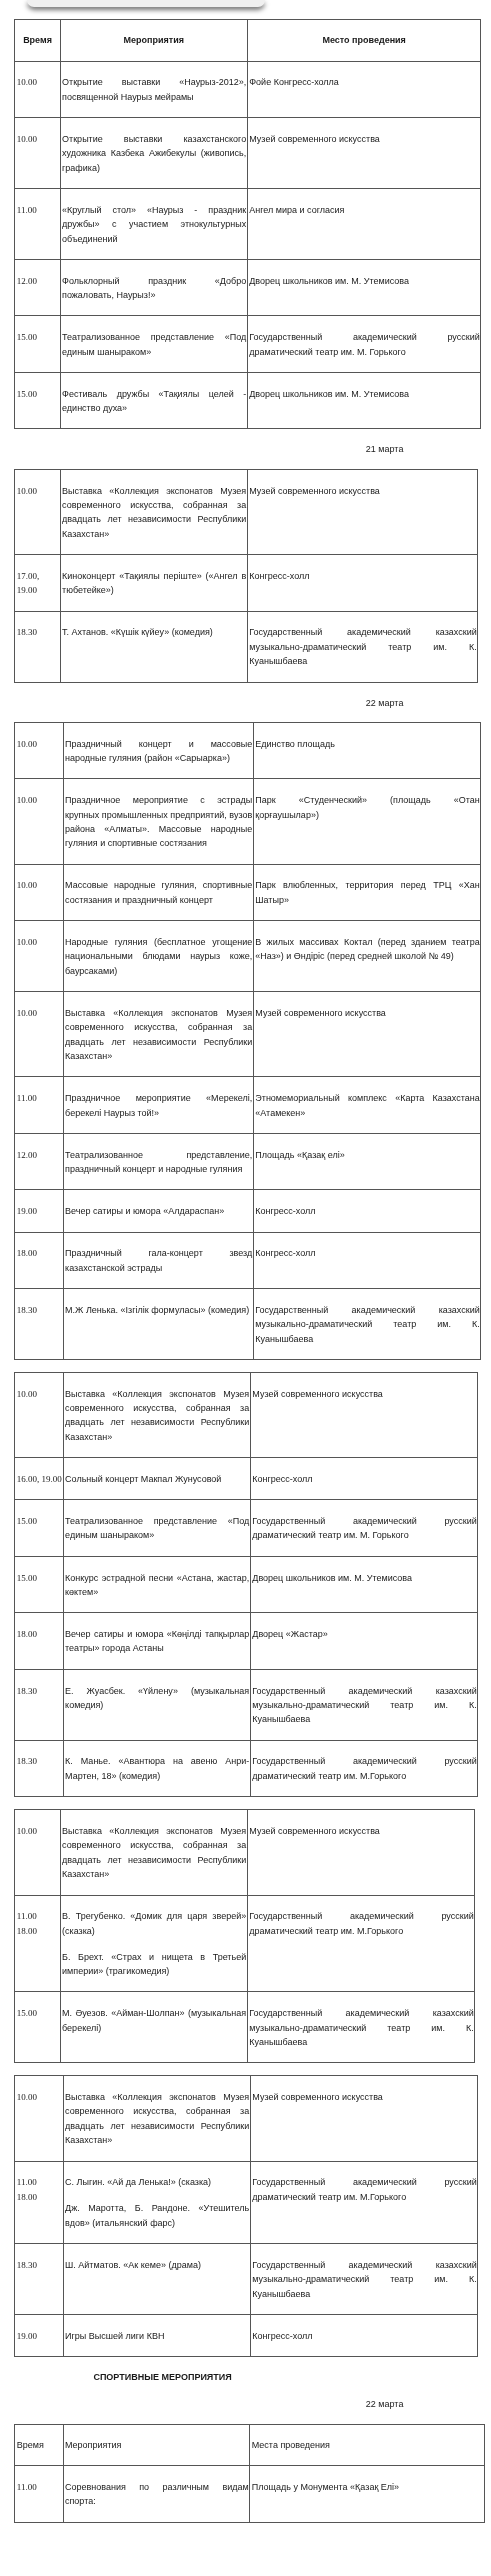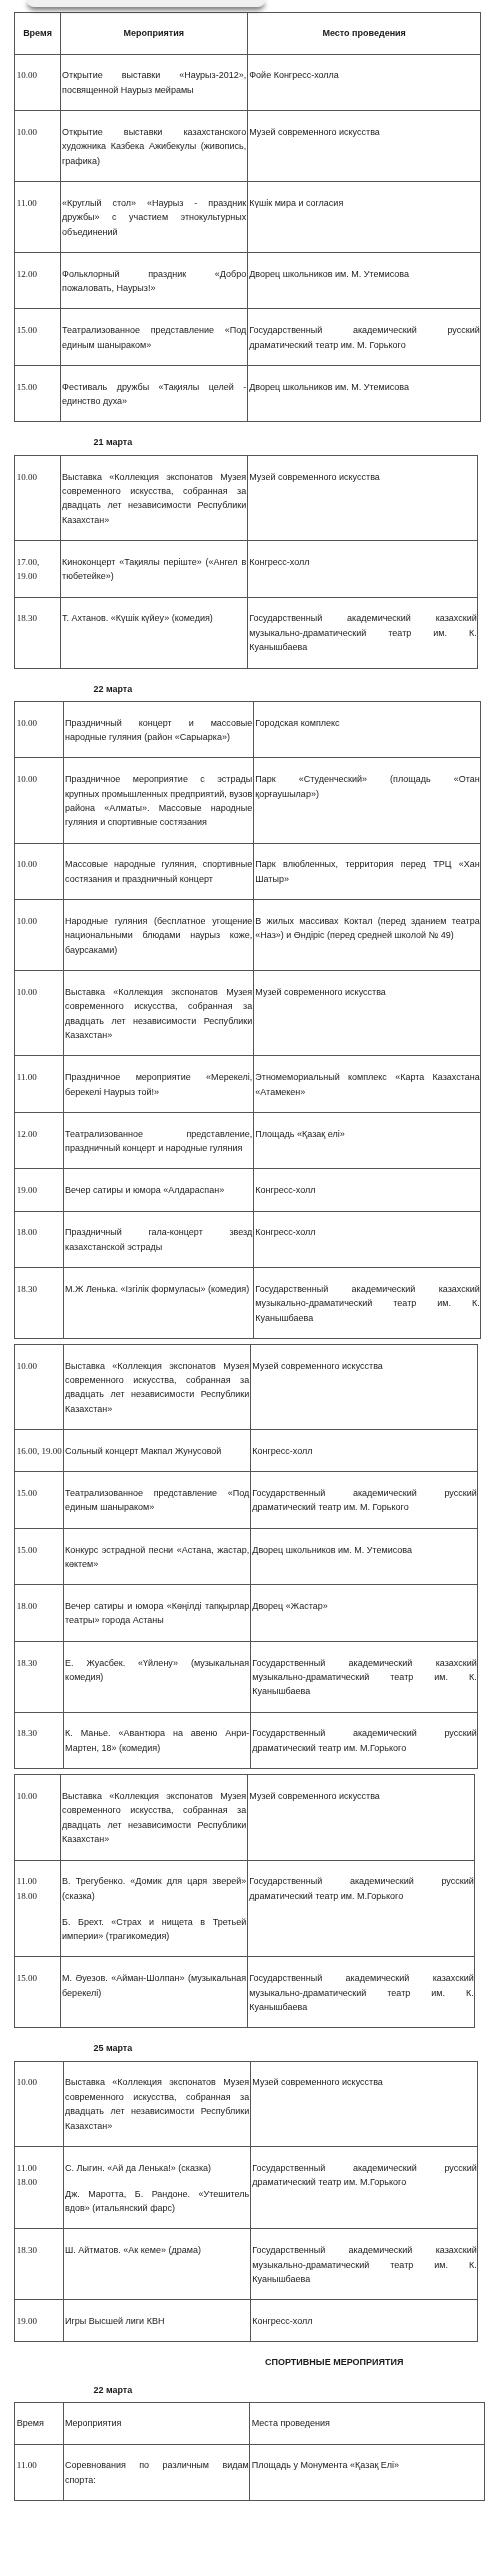--- a/index.html
+++ b/index.html
@@ -17,21 +17,21 @@
       height: 7.2px;
       border-radius: 0 0 10px 10px;
       box-shadow: 0 2.9px 5.8px rgba(0,0,0,0.55);
       background: #f0f0f0;
     }
     .wrap { padding: 0 0 0 14.4px; }
     table.sched {
       border-collapse: collapse;
       border: 1.4px solid #555;
       table-layout: fixed;
-      margin-top: 5px;
+      margin-top: 12px;
     }
     table.sched td, table.sched th {
       border: 0.7px solid #555;
       vertical-align: top;
       padding: 13.7px 0.7px 13px 1.4px;
       text-align: justify;
       font-weight: normal;
     }
     table.sched th { font-weight: bold; text-align: center; vertical-align: middle; padding: 13px 1.4px; }
     table.sched td.time { text-align: left; font-family: Liberation Serif, serif; }
@@ -44,29 +44,29 @@
     .t4 { width: 464px; }
     .t4 col.c1 { width: 48px; } .t4 col.c2 { width: 186px; } .t4 col.c3 { width: 226px; }
     .t5 { width: 461px; }
     .t5 col.c1 { width: 45px; } .t5 col.c2 { width: 186px; } .t5 col.c3 { width: 226px; }
     .t6 { width: 464px; }
     .t6 col.c1 { width: 48px; } .t6 col.c2 { width: 186px; } .t6 col.c3 { width: 226px; }
     .t7 { width: 471px; }
     .t7 col.c1 { width: 48px; } .t7 col.c2 { width: 186px; } .t7 col.c3 { width: 234px; }
     table.sched td.head-left { text-align: left; vertical-align: middle; padding: 13px 1.4px; }
     .day-title {
-      text-align: left;
-      font-weight: bold;
+      text-align: right;
+      font-weight: normal;
       margin: 13px 0 0 0;
       padding-left: 79px;
       width: 389px;
       box-sizing: border-box;
     }
     .section-title {
-      text-align: right;
+      text-align: left;
       font-weight: bold;
       margin: 13px 0 0 0;
       padding-left: 79px;
       width: 389px;
       box-sizing: border-box;
     }
     .sub-line { display: block; margin-top: 11.5px; }
     .sub-line:first-child { margin-top: 0; }
   </style>
 </head>
@@ -102,21 +102,21 @@
             <span style="display: block;">10.00</span>
           </td>
           <td><span>Открытие выставки казахстанского художника Казбека Ажибекулы (живопись, графика)</span></td>
           <td>Музей современного искусства</td>
         </tr>
         <tr>
           <td class="time">
             <span style="display: block;">11.00</span>
           </td>
           <td><span>«Круглый стол» «Наурыз - праздник дружбы» с участием этнокультурных объединений</span></td>
-          <td>Күшік мира и согласия</td>
+          <td>Ангел мира и согласия</td>
         </tr>
         <tr>
           <td class="time">
             <span style="display: block;">12.00</span>
           </td>
           <td><span>Фольклорный праздник «Добро пожаловать, Наурыз!»</span></td>
           <td>Дворец школьников им. М. Утемисова</td>
         </tr>
         <tr>
           <td class="time">
@@ -173,21 +173,21 @@
         <col class="c1">
         <col class="c2">
         <col class="c3">
       </colgroup>
     <tbody>
         <tr>
           <td class="time">
             <span style="display: block;">10.00</span>
           </td>
           <td><span>Праздничный концерт и массовые народные гуляния (район «Сарыарка»)</span></td>
-          <td>Городская комплекс</td>
+          <td>Единство площадь</td>
         </tr>
         <tr>
           <td class="time">
             <span style="display: block;">10.00</span>
           </td>
           <td><span>Праздничное мероприятие с эстрады крупных промышленных предприятий, вузов района «Алматы». Массовые народные гуляния и спортивные состязания</span></td>
           <td>Парк «Студенческий» (площадь «Отан қорғаушылар»)</td>
         </tr>
         <tr>
           <td class="time">
@@ -332,21 +332,20 @@
         <tr>
           <td class="time">
             <span style="display: block;">15.00</span>
           </td>
           <td><span>М. Әуезов. «Айман-Шолпан» (музыкальная берекелі)</span></td>
           <td>Государственный академический казахский музыкально-драматический театр им. К. Куанышбаева</td>
         </tr>
       </tbody>
   </table>
 
-  <div class="day-title">25 марта</div>
   <table class="sched t6">
     <colgroup>
         <col class="c1">
         <col class="c2">
         <col class="c3">
       </colgroup>
     <tbody>
         <tr>
           <td class="time">
             <span style="display: block;">10.00</span>

